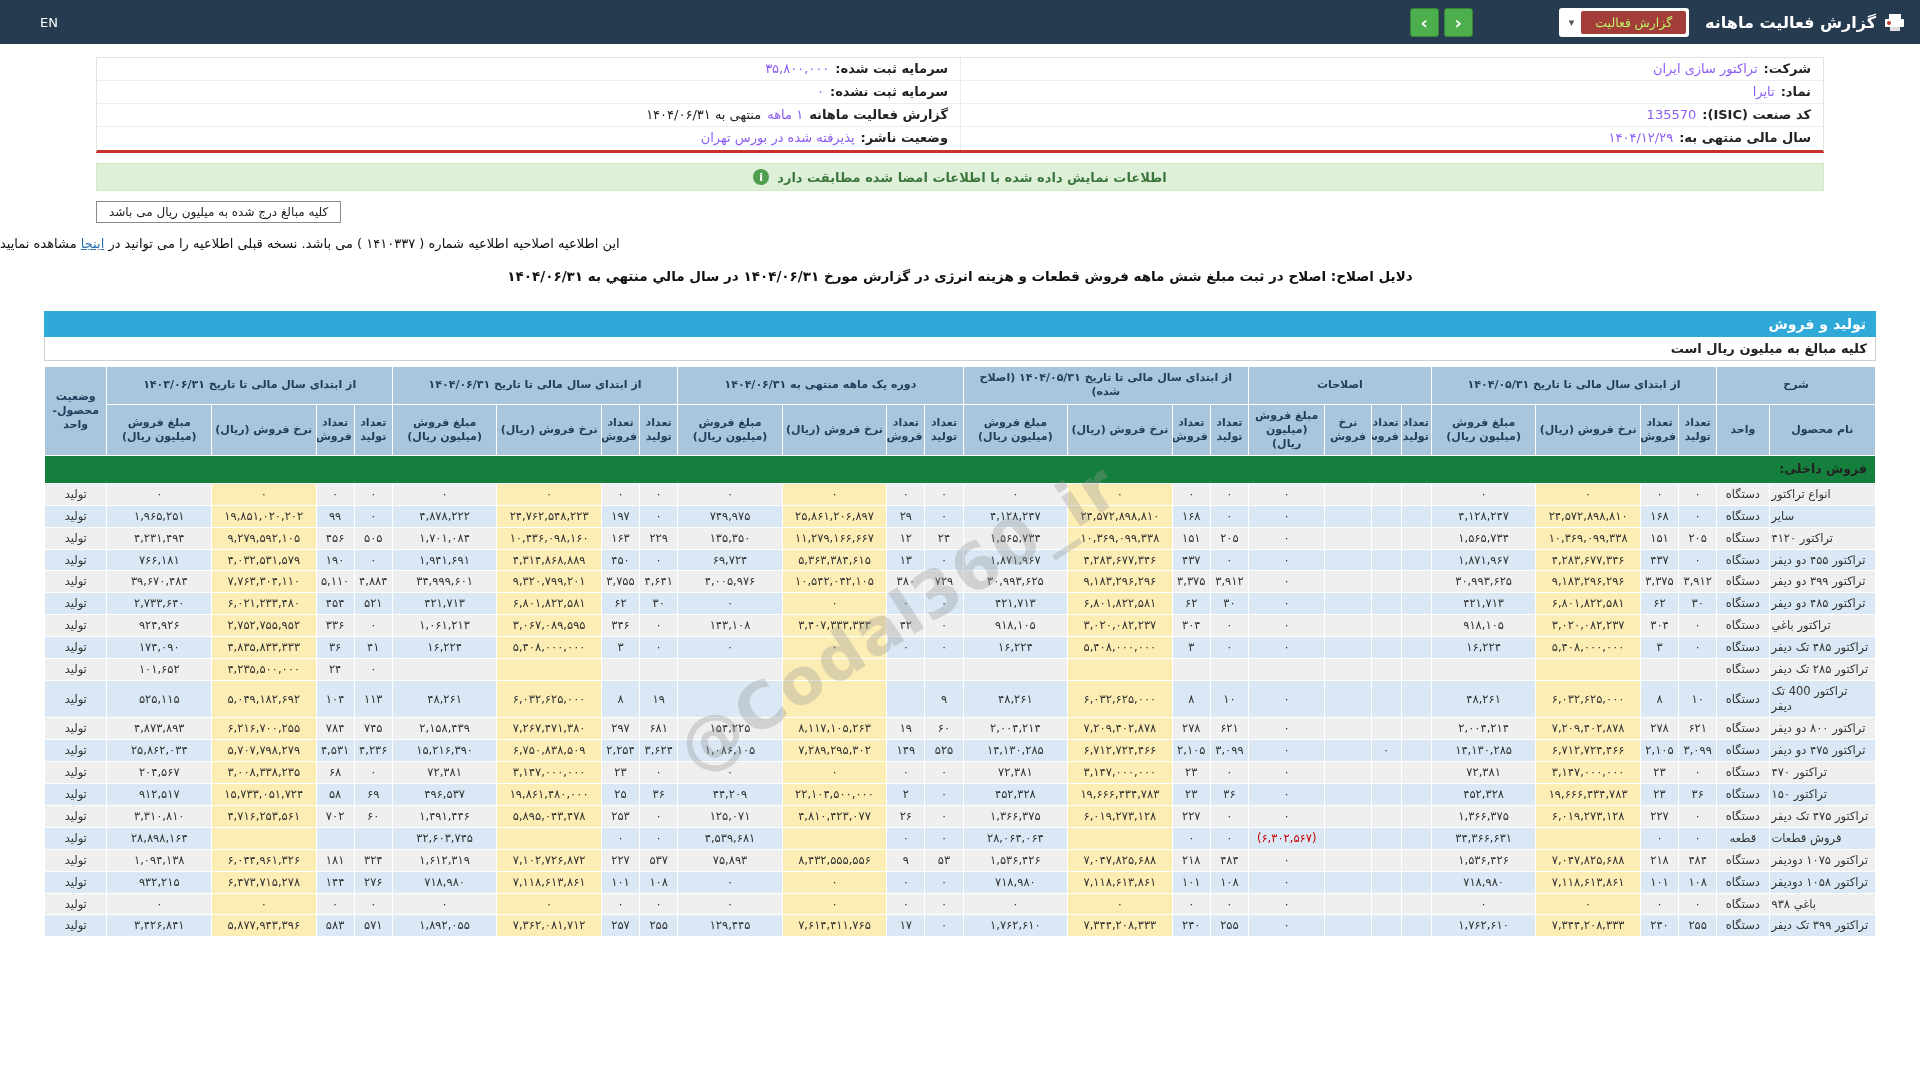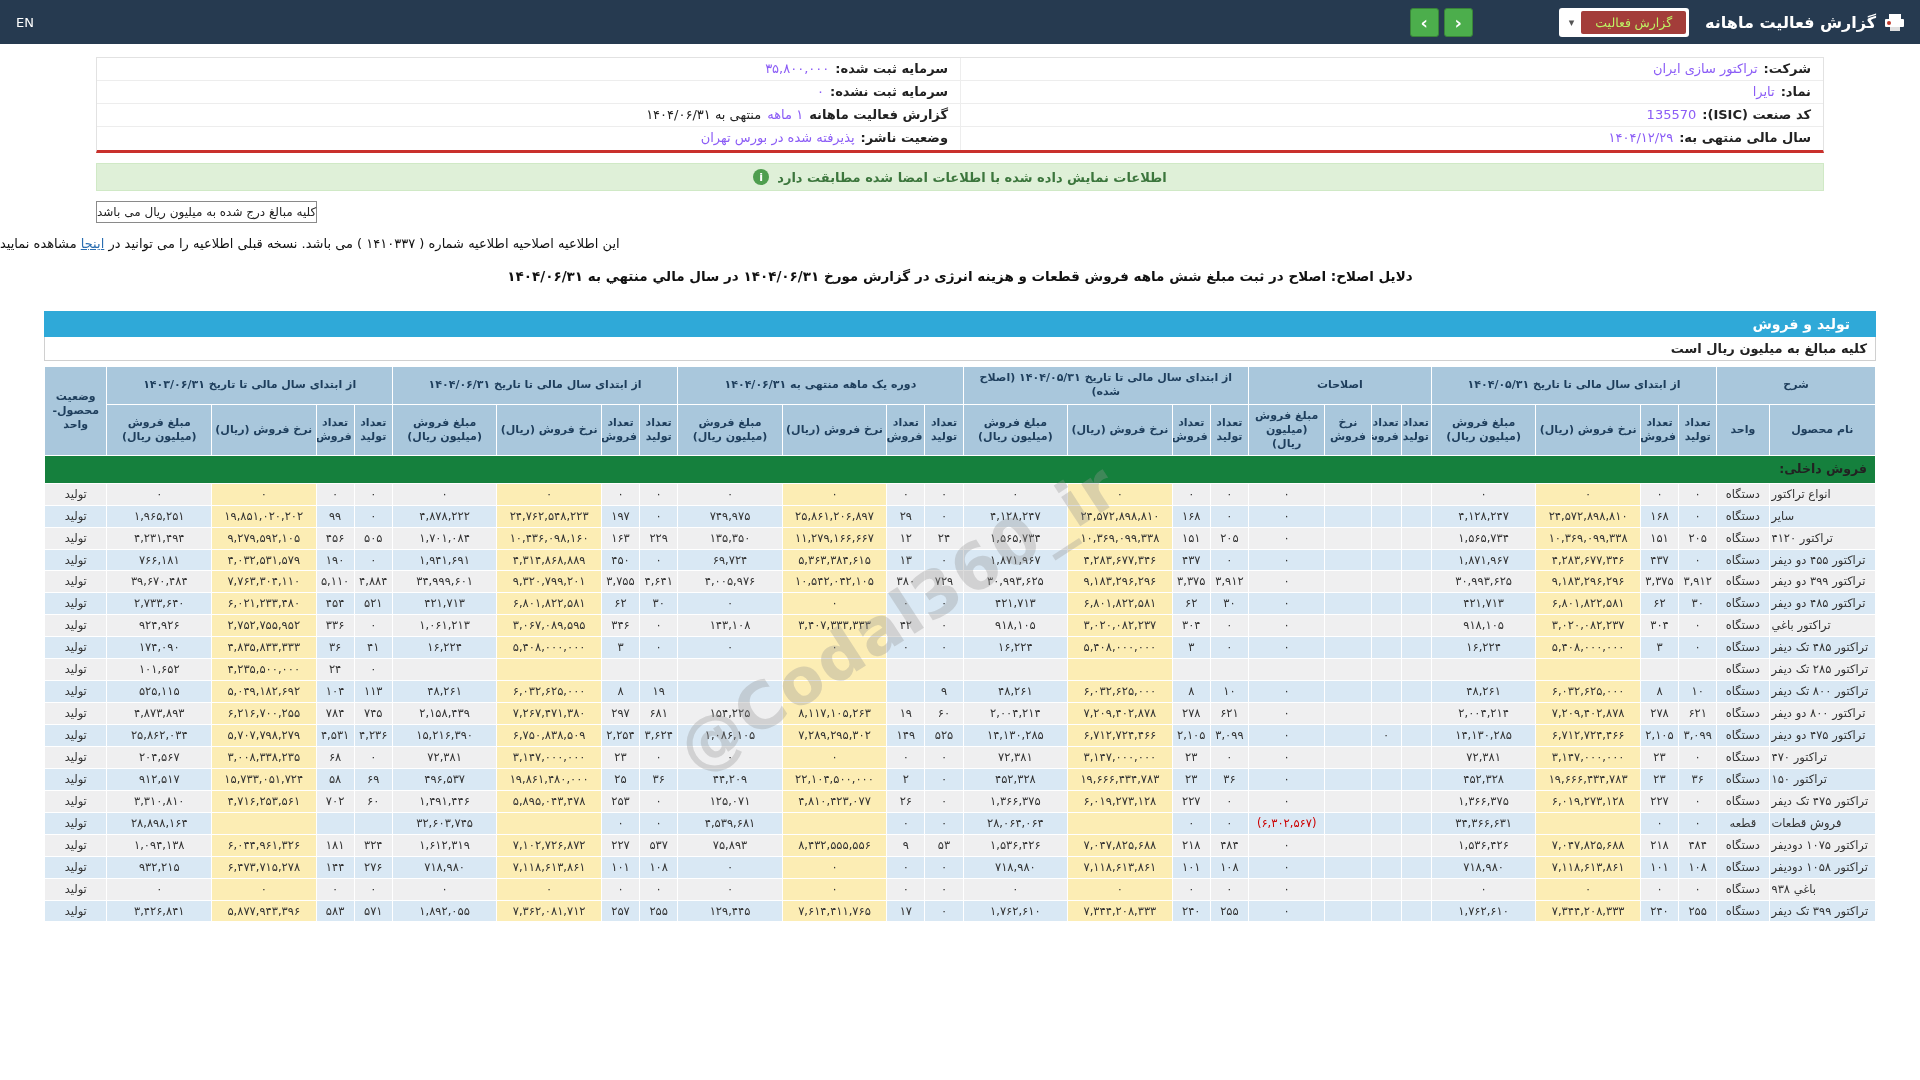--- a/index.html
+++ b/index.html
@@ -15,47 +15,47 @@
   .print-icon .p3{position:absolute;bottom:0;right:4px;width:10px;height:4px;background:#dedede}
   .print-icon .p4{position:absolute;top:7px;left:2px;width:4px;height:4px;background:#c0392b;border-radius:50%}
   .topbar-title{font-size:16px;font-weight:bold}
   .dropdown{background:#fff;border-radius:3px;padding:3px;display:flex;align-items:center;margin-right:16px}
   .report-btn{background:#a33d3a;color:#bef264;font-size:12.5px;padding:4px 14px;border-radius:2px;border:none;
               font-family:Liberation Sans, sans-serif;cursor:pointer}
   .caret{color:#555;margin:0 7px;font-size:11px}
   .nav{display:flex;gap:5px;margin-right:86px}
   .nav button{width:29px;height:29px;background:#4cae4c;border:1px solid #398439;border-radius:3px;color:#fff;
               font-size:18px;font-weight:bold;line-height:25px;cursor:pointer;font-family:inherit;padding:0}
-  .en{margin-right:auto;margin-left:0;font-size:13px;color:#fff;cursor:pointer}
+  .en{margin-right:auto;margin-left:24px;font-size:13px;color:#fff;cursor:pointer}
 
   
   .info{margin:13px 96px 0;border:1px solid #e2e2e2;border-bottom:3px solid #c9302c;
         display:grid;grid-template-columns:1fr 1fr;background:#fff}
   .info-cell{border-bottom:1px solid #ededed;padding:3px 12px;font-size:13px;display:flex;gap:6px;align-items:baseline;min-height:23px}
   .info-cell.c-right{border-left:1px solid #ededed}
   .info-cell.last{border-bottom:none}
   .ilabel{font-weight:bold;color:#222;white-space:nowrap}
   .ival{color:#8b5cf6}
   .isuf{color:#222}
 
   
   .alert{margin:10px 96px 0;background:#dff0d8;border:1px solid #d0e9c6;height:28px;display:flex;
          align-items:center;justify-content:center;gap:8px;font-size:13px;color:#3c763d;font-weight:bold}
   .info-icon{width:16px;height:16px;border-radius:50%;background:#4f9e4f;color:#fff;font-size:11px;
              display:flex;align-items:center;justify-content:center;font-weight:bold;flex:0 0 16px}
 
   
   .amounts-line{margin:10px 96px 0;height:26px}
-  .amounts-box{float:left;border:1px solid #8a8a8a;padding:3px 0;font-size:12px;background:#fff}
+  .amounts-box{float:left;border:1px solid #8a8a8a;padding:3px 12px;font-size:12px;background:#fff}
   .notice1{text-align:left;font-size:13px;margin-top:9px;color:#111}
   .notice1 a{color:#2a6db0;text-decoration:underline;cursor:pointer}
   .notice2{text-align:center;font-size:13.5px;font-weight:bold;margin-top:17px;color:#111}
 
   
-  .section-bar{margin:27px 44px 0;background:#2fa9d8;color:#fff;font-weight:bold;font-size:14px;padding:5px 26px}
+  .section-bar{margin:27px 44px 0;background:#2fa9d8;color:#fff;font-weight:bold;font-size:14px;padding:5px 10px}
   .units-row{margin:0 44px;border:1px solid #d0d0d0;border-top:none;padding:4px 8px;font-size:13px;font-weight:bold;background:#fff}
   .table-wrap{margin:5px 44px 0;position:relative}
   table{border-collapse:collapse;width:100%;table-layout:fixed}
   th,td{border:1px solid #fff;padding:3px 2px;font-size:11.5px;overflow:hidden}
   thead th{background:#a9c7dc;color:#1e3e5c;font-size:11px;line-height:1.3;font-weight:bold;padding:4px 2px;text-align:center}
   thead tr.gr th{height:26px}
   tbody td{text-align:center;color:#333;line-height:1.3}
   tr.even td{background:#efeff0}
   tr.odd td{background:#d9e8f4}
   tr.even td.rate,tr.odd td.rate{background:#fcedb4}
@@ -470,21 +470,21 @@
           <td class="num"></td>
           <td class="num rate"></td>
           <td class="num"></td>
           <td class="num">۰</td>
           <td class="num">۲۴</td>
           <td class="num rate">۴,۲۳۵,۵۰۰,۰۰۰</td>
           <td class="num">۱۰۱,۶۵۲</td>
           <td class="status">تولید</td>
         </tr>
         <tr class="odd">
-          <td class="name">تراکتور ۸۰۰ تک دیفر</td>
+          <td class="name">تراکتور 400 تک دیفر</td>
           <td class="unit">دستگاه</td>
           <td class="num">۱۰</td>
           <td class="num">۸</td>
           <td class="num rate">۶,۰۳۲,۶۲۵,۰۰۰</td>
           <td class="num">۴۸,۲۶۱</td>
           <td class="num"></td>
           <td class="num"></td>
           <td class="num"></td>
           <td class="num">۰</td>
           <td class="num">۱۰</td>

